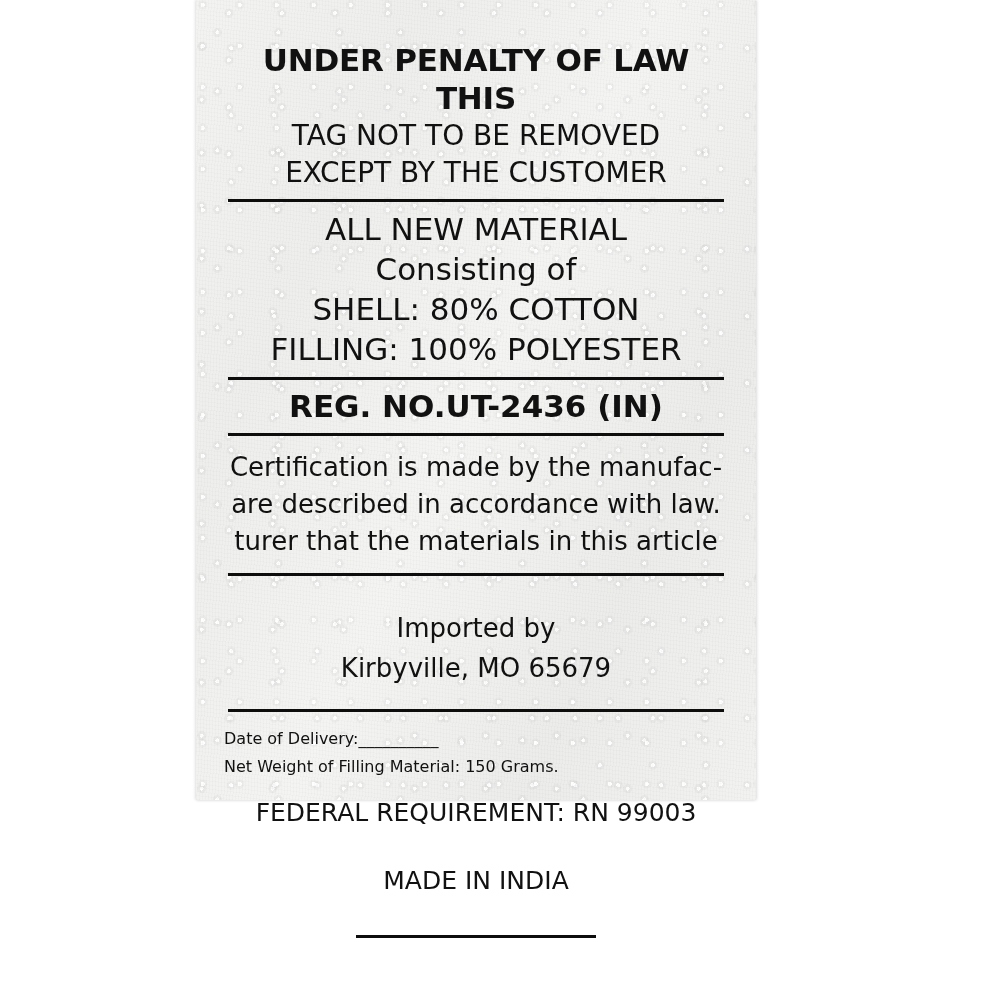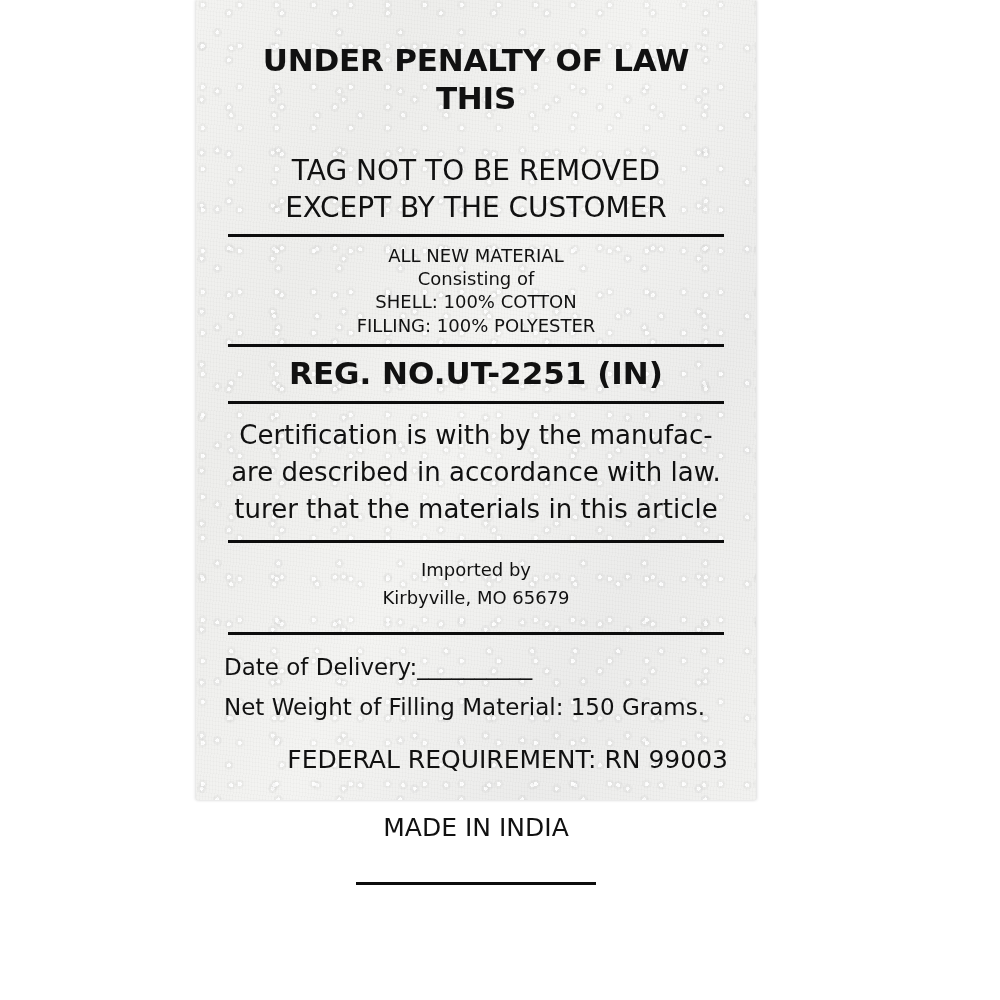--- a/index.html
+++ b/index.html
@@ -60,49 +60,49 @@
   .t1 {
     font-weight: bold;
     font-size: 31px;
     letter-spacing: -0.2px;
     line-height: 1.22;
     margin-top: 42px;
   }
   .t2 {
     font-size: 28px;
     line-height: 1.32;
-    margin-top: 35px;
   }
   .t3 {
-    font-size: 18px;
+    font-size: 31px;
     line-height: 1.30;
   }
   .reg {
     font-weight: bold;
     font-size: 31px;
     line-height: 1.28;
     margin: 3px 0 2px 0;
   }
   .cert {
     font-size: 26px;
     line-height: 1.42;
   }
   .imp {
-    font-size: 18px;
+    font-size: 26px;
     line-height: 1.52;
+    margin-top: 20px;
   }
   .left {
     text-align: left;
-    font-size: 23px;
+    font-size: 16px;
     line-height: 1.72;
   }
   .fed {
     font-size: 25px;
     line-height: 1.5;
-    text-align: right;
+    text-align: center;
     margin-top: 14px;
   }
   .made {
     font-size: 25px;
     line-height: 1.5;
     margin-top: 30px;
   }
   .shortline {
     width: 240px;
     margin: 36px auto 0 auto;
@@ -124,34 +124,34 @@
     <div class="blk t2">
       <div>TAG NOT TO BE REMOVED</div>
       <div>EXCEPT BY THE CUSTOMER</div>
     </div>
 
     <div class="line-heavy"></div>
 
     <div class="blk t3">
       <div>ALL NEW MATERIAL</div>
       <div>Consisting of</div>
-      <div>SHELL: 100% COTTON</div>
+      <div>SHELL: 80% COTTON</div>
       <div>FILLING: 100% POLYESTER</div>
     </div>
 
     <div class="line-heavy"></div>
 
-    <div class="blk reg">REG. NO.UT-2251 (IN)</div>
+    <div class="blk reg">REG. NO.UT-2436 (IN)</div>
 
     <div class="line-heavy"></div>
 
     <div class="spacer-sm"></div>
 
     <div class="blk cert">
-      <div>Certification is with by the manufac-</div>
+      <div>Certification is made by the manufac-</div>
       <div>are described in accordance with law.</div>
       <div>turer that the materials in this article</div>
     </div>
 
     <div class="spacer-sm"></div>
 
     <div class="line-heavy"></div>
 
     <div class="spacer-sm"></div>
 

